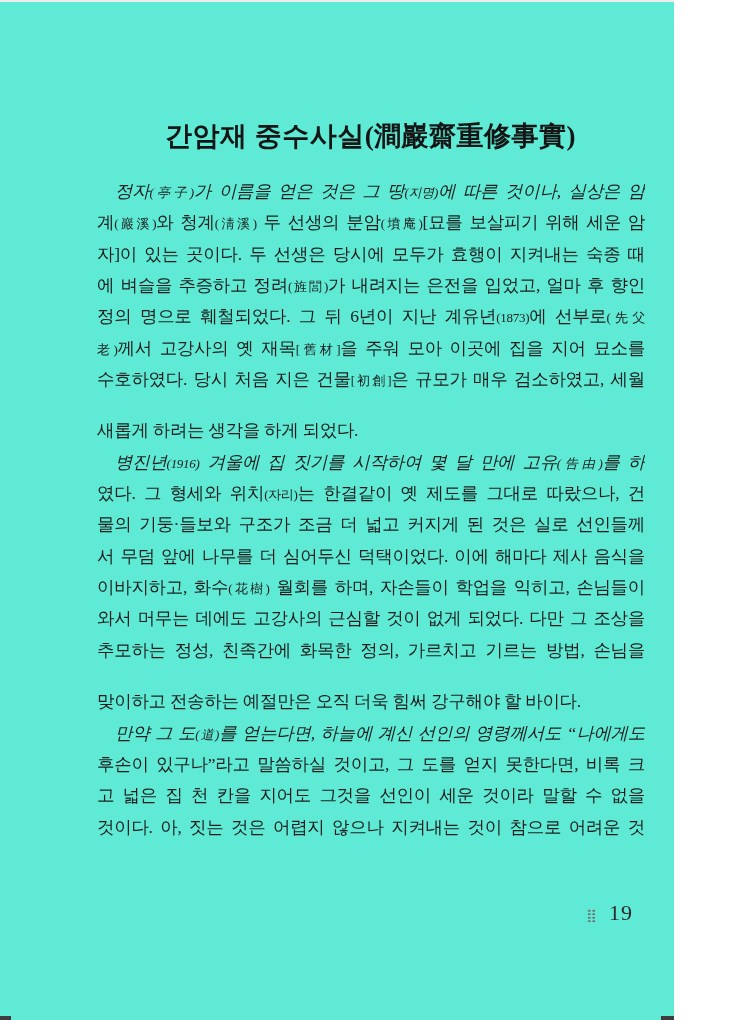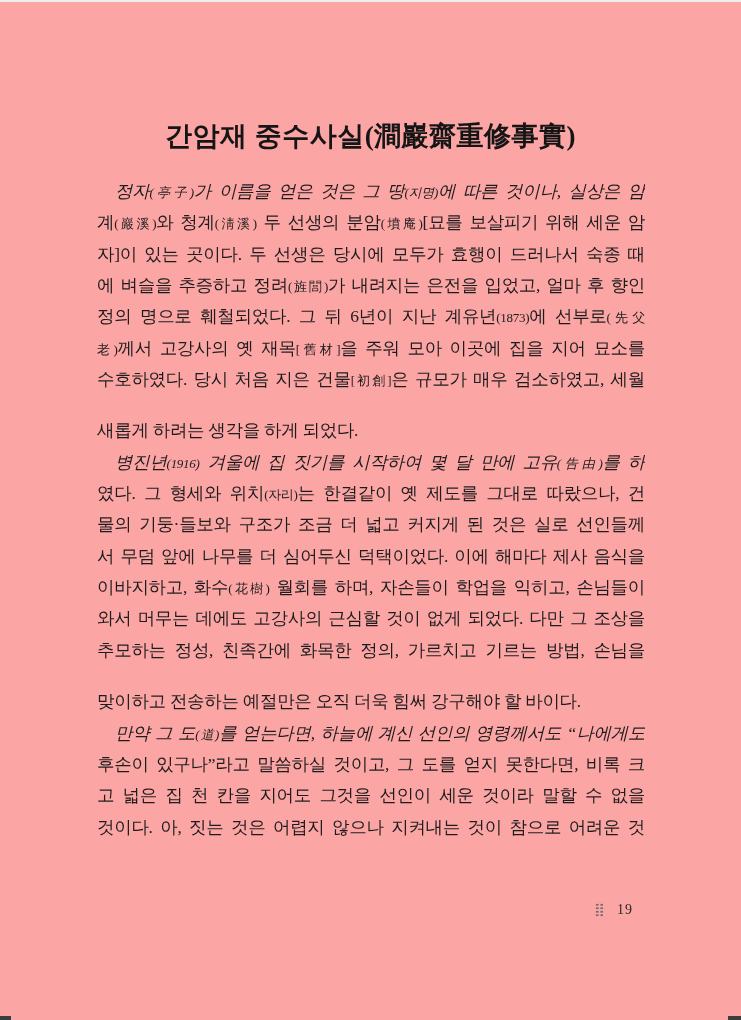--- a/index.html
+++ b/index.html
@@ -2,23 +2,23 @@
 <html><head>
 <meta charset="utf-8">
 <style>
   html, body {
     margin: 0;
     padding: 0;
     background: #ffffff;
   }
   .page {
     position: relative;
-    width: 741px;
+    width: 674px;
     height: 1020px;
-    background: #fca5a5;
+    background: #5eead4;
     overflow: hidden;
     font-family: "Liberation Serif", "DejaVu Serif", serif;
     color: #1c1c1c;
   }
   .edge-top {
     position: absolute;
     top: 0; left: 0;
     width: 741px; height: 2px;
     background: #ededed;
   }
@@ -76,21 +76,21 @@
     width: 9px;
     height: 14px;
     margin-right: 14px;
     vertical-align: -2px;
     background-image: radial-gradient(circle, #6e6e6e 1px, rgba(0,0,0,0) 1.2px);
     background-size: 4.5px 3.5px;
     background-position: 1px 1px;
   }
   .pageno {
     display: inline-block;
-    font-size: 14px;
+    font-size: 22px;
     color: #2a2a2a;
     letter-spacing: 1px;
     margin-right: 12px;
   }
   .corner-mark {
     position: absolute;
     height: 4px;
     background: #3d3d3d;
     bottom: 0;
   }
@@ -101,21 +101,21 @@
 <body>
 
 <div class="page">
   <div class="edge-top"></div>
 
   <div class="title">간암재 중수사실(澗巖齋重修事實)</div>
 
   <div class="body" id="body-text">
       <div class="line indent"><span>정자</span><span class="sm">(亭子)</span><span>가 이름을 얻은 것은 그 땅</span><span class="sm">(지명)</span><span>에 따른 것이나, 실상은 암</span></div>
       <div class="line"><span>계</span><span class="sm">(巖溪)</span><span>와 청계</span><span class="sm">(淸溪)</span><span> 두 선생의 분암</span><span class="sm">(墳庵)</span><span>[묘를 보살피기 위해 세운 암</span></div>
-      <div class="line"><span>자]이 있는 곳이다. 두 선생은 당시에 모두가 효행이 드러나서 숙종 때</span></div>
+      <div class="line"><span>자]이 있는 곳이다. 두 선생은 당시에 모두가 효행이 지켜내는 숙종 때</span></div>
       <div class="line"><span>에 벼슬을 추증하고 정려</span><span class="sm">(旌閭)</span><span>가 내려지는 은전을 입었고, 얼마 후 향인</span></div>
       <div class="line"><span>정의 명으로 훼철되었다. 그 뒤 6년이 지난 계유년</span><span class="sm">(1873)</span><span>에 선부로</span><span class="sm">(先父</span></div>
       <div class="line"><span class="sm">老)</span><span>께서 고강사의 옛 재목</span><span class="sm">[舊材]</span><span>을 주워 모아 이곳에 집을 지어 묘소를</span></div>
       <div class="line"><span>수호하였다. 당시 처음 지은 건물</span><span class="sm">[初創]</span><span>은 규모가 매우 검소하였고, 세월</span></div>
       <div class="line end"><span>새롭게 하려는 생각을 하게 되었다.</span></div>
       <div class="line indent"><span>병진년</span><span class="sm">(1916)</span><span> 겨울에 집 짓기를 시작하여 몇 달 만에 고유</span><span class="sm">(告由)</span><span>를 하</span></div>
       <div class="line"><span>였다. 그 형세와 위치</span><span class="sm">(자리)</span><span>는 한결같이 옛 제도를 그대로 따랐으나, 건</span></div>
       <div class="line"><span>물의 기둥·들보와 구조가 조금 더 넓고 커지게 된 것은 실로 선인들께</span></div>
       <div class="line"><span>서 무덤 앞에 나무를 더 심어두신 덕택이었다. 이에 해마다 제사 음식을</span></div>
       <div class="line"><span>이바지하고, 화수</span><span class="sm">(花樹)</span><span> 월회를 하며, 자손들이 학업을 익히고, 손님들이</span></div>

